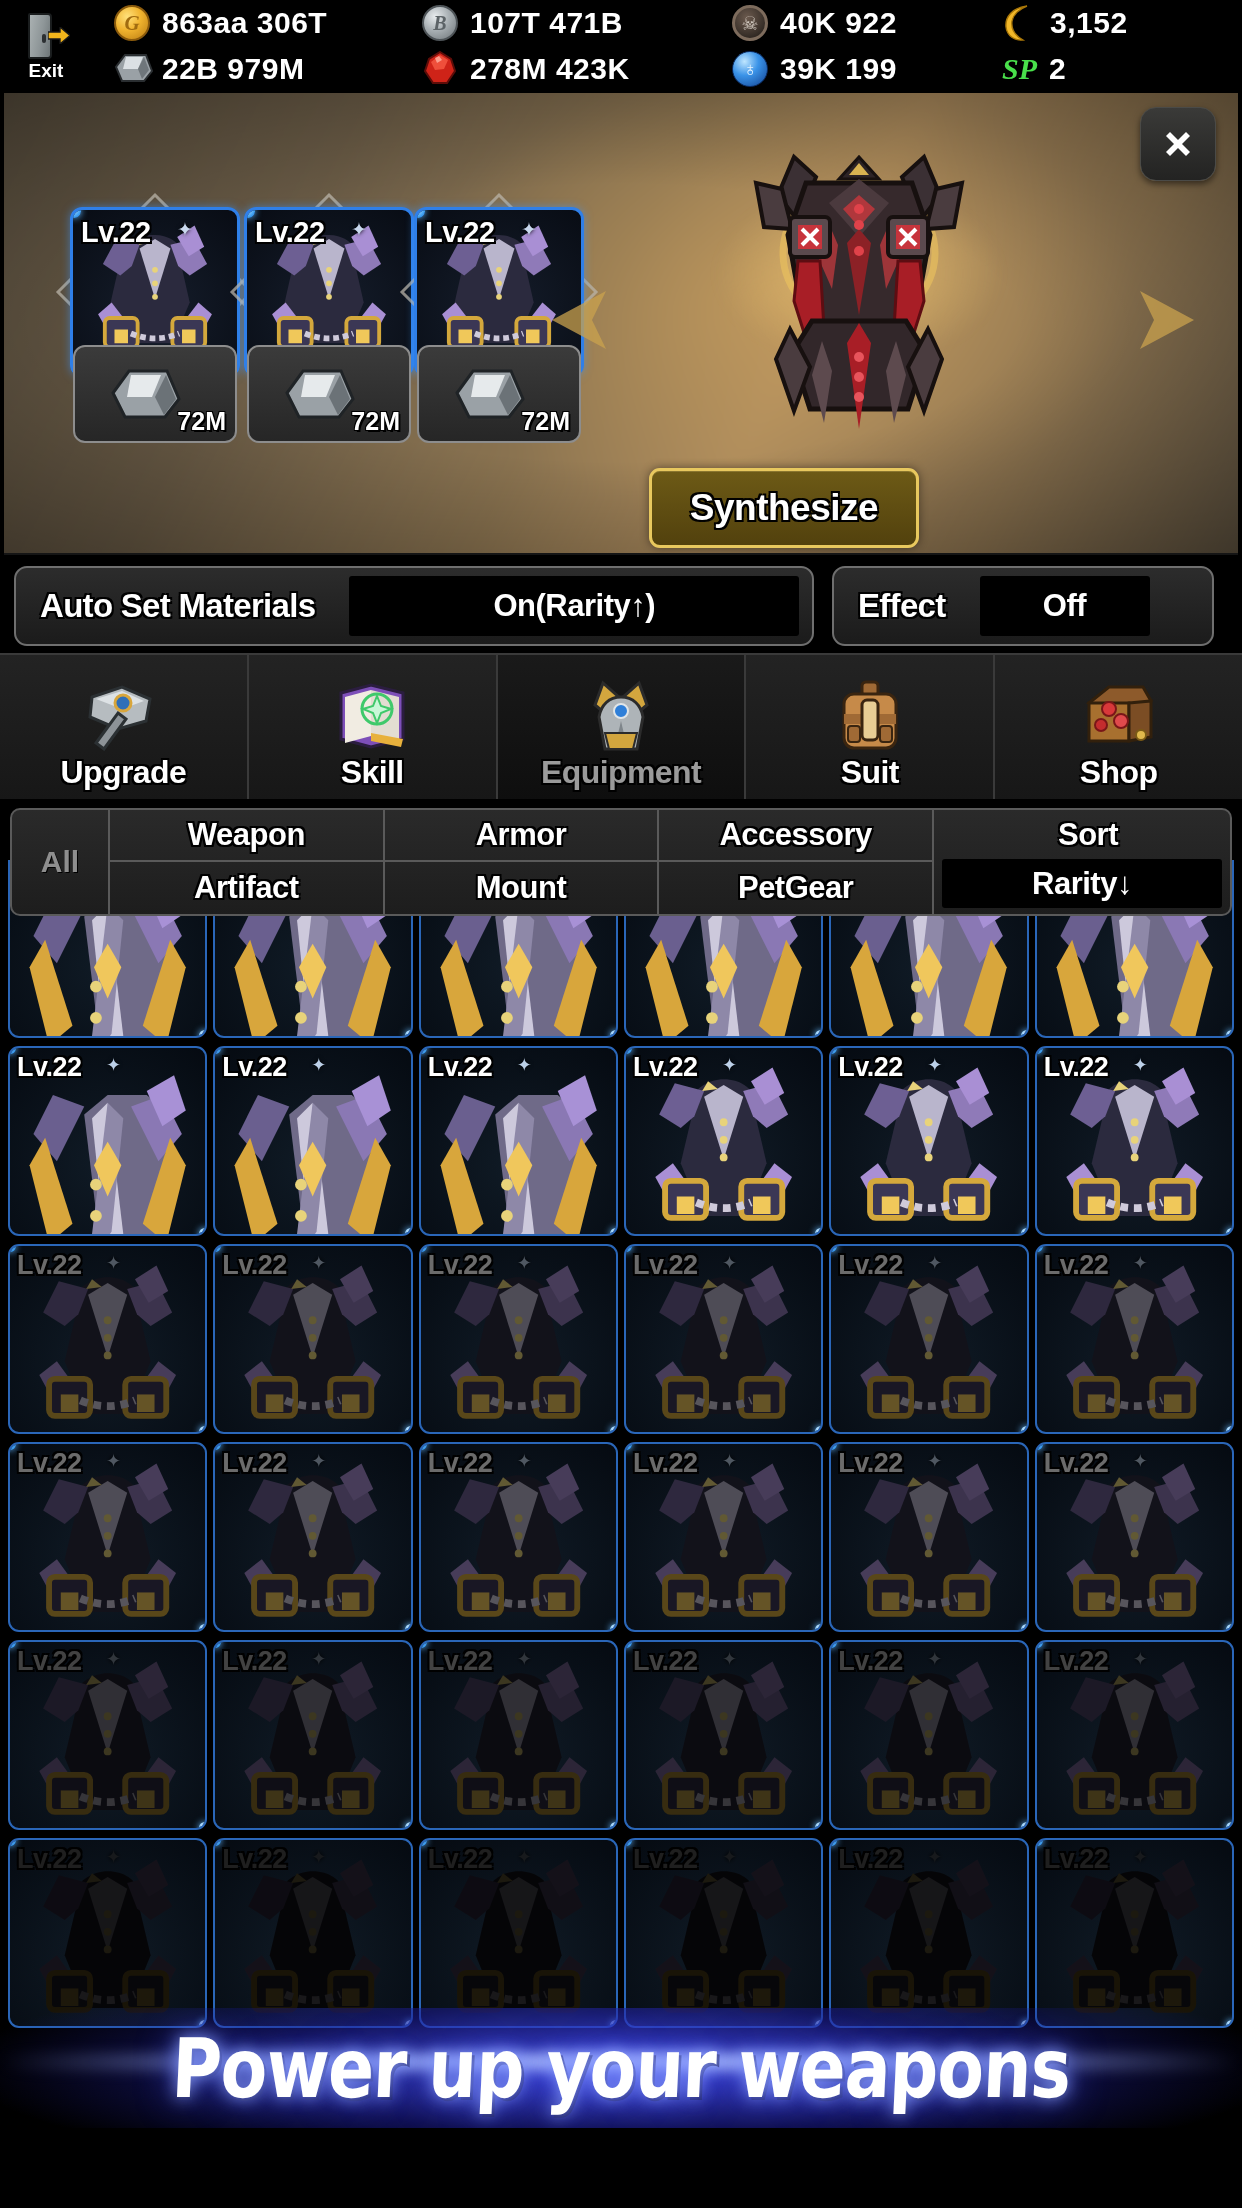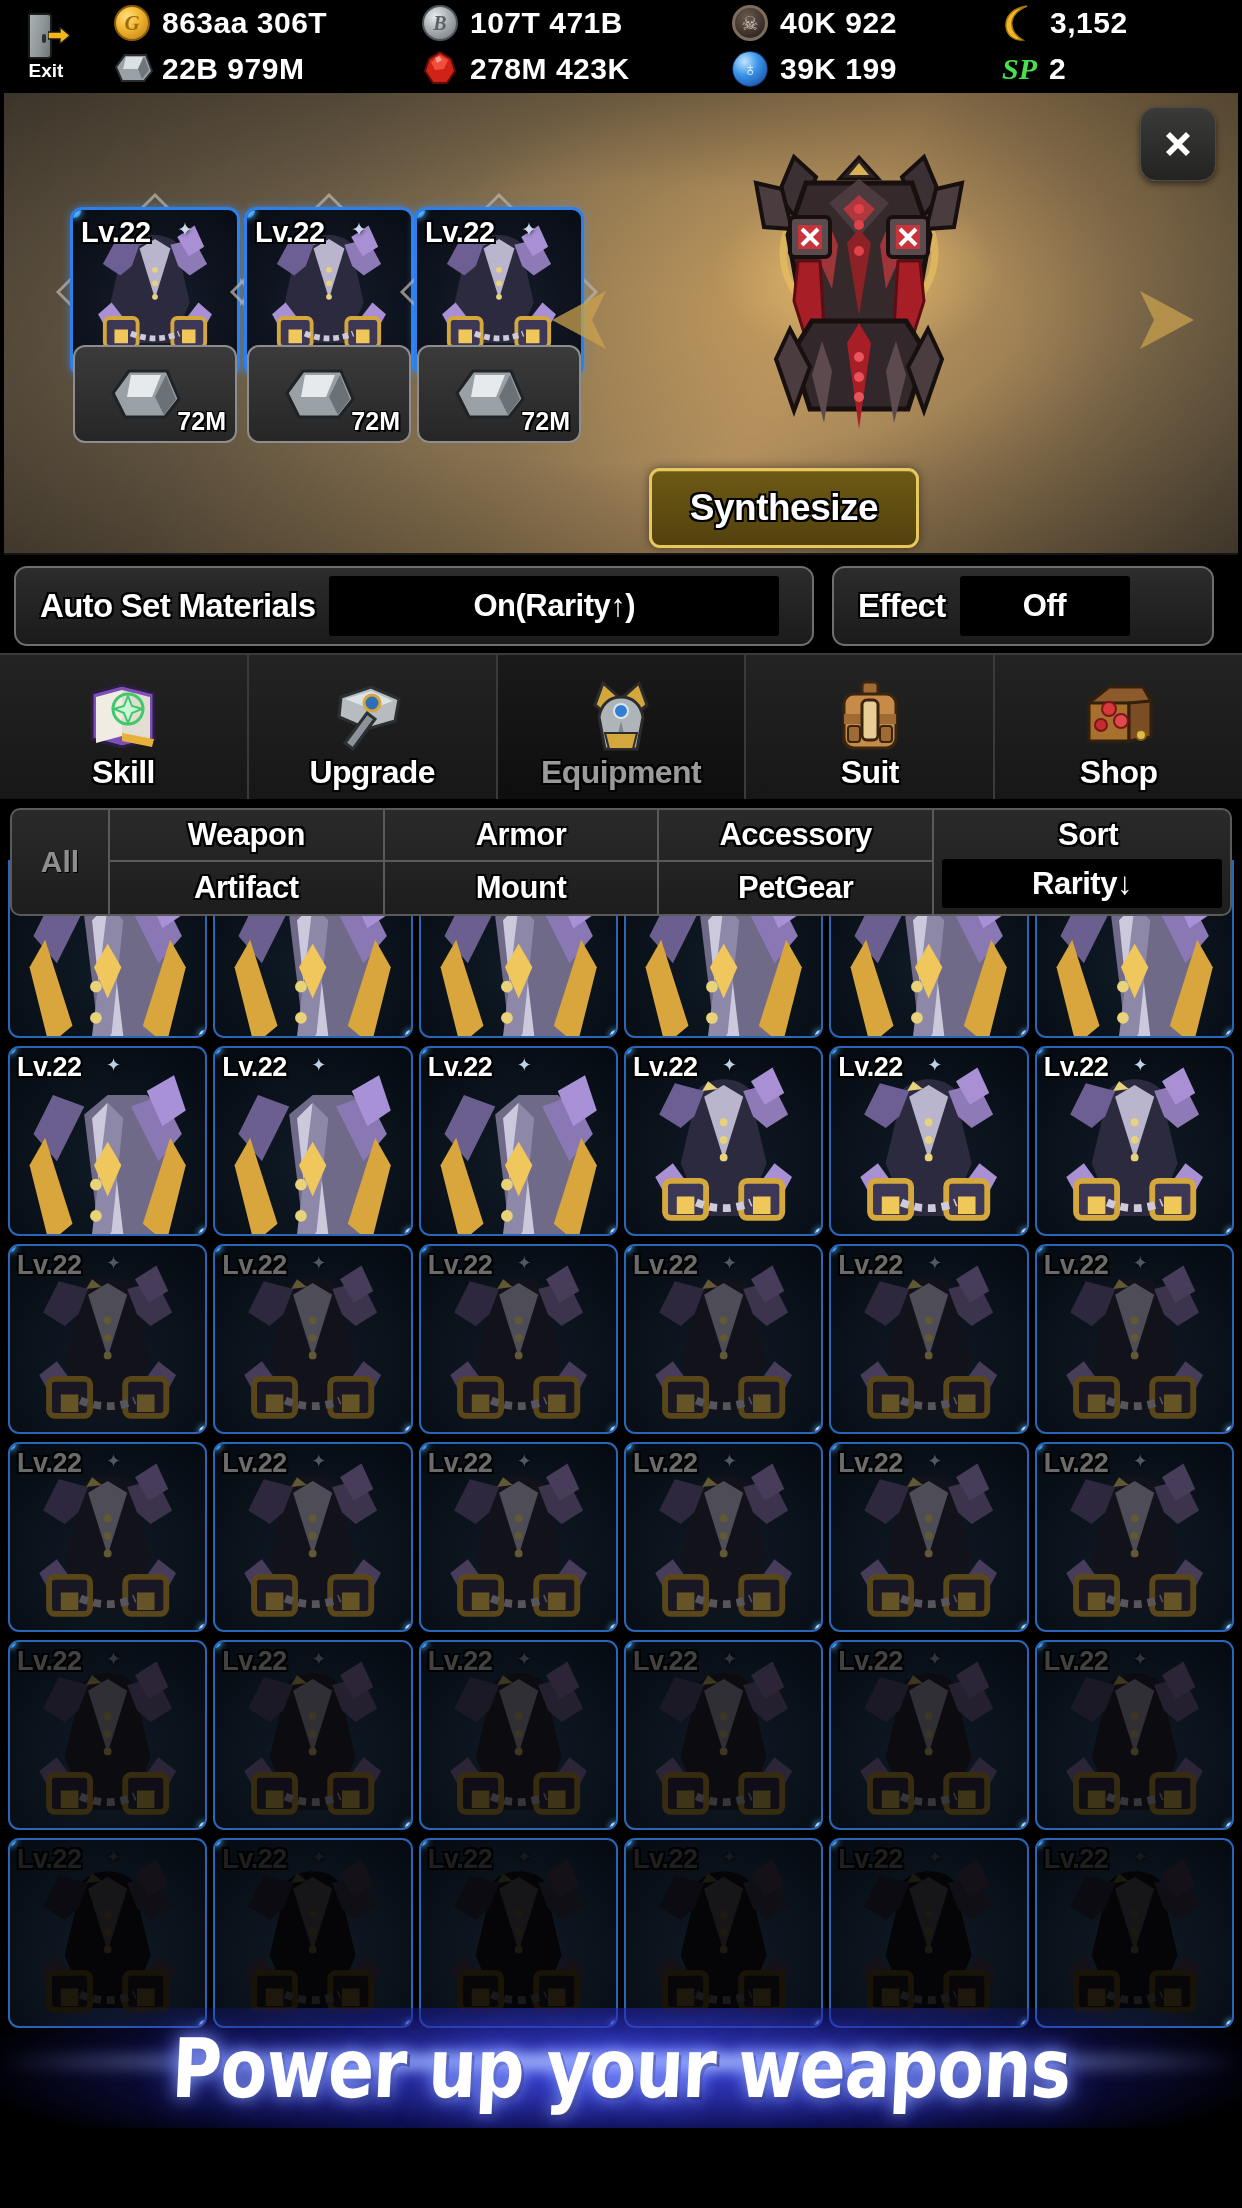--- a/index.html
+++ b/index.html
@@ -137,21 +137,21 @@
   .set-pill { height:80px; border-radius:13px; display:flex; align-items:center;
     background:linear-gradient(180deg,#2c2c2c 0%,#1b1b1b 100%);
     border:2px solid #6f6f6f; padding:0 6px;text-align:center; }
   .set-pill.p1 { width:800px; } .set-pill.p2 { width:382px; }
   .set-label { font-size:33px; font-weight:bold; color:#fff; letter-spacing:-.7px;
     padding:0 14px 0 18px;
     text-shadow:2px 2px 0 #000,-2px 2px 0 #000,2px -2px 0 #000,-2px -2px 0 #000; }
   .set-val { height:60px; background:#000; border-radius:3px; display:flex;
     align-items:center; justify-content:center; font-size:31px; font-weight:bold;
     color:#fff; letter-spacing:-.5px;
-    text-shadow:2px 2px 0 #000,-1px -1px 0 #000; }
+    text-shadow:2px 2px 0 #000,-1px -1px 0 #000;margin-left:20px; }
   .set-val.v1 { width:450px; } .set-val.v2 { width:170px; }
 
   
   .navtabs { position:absolute; left:0; top:653px; width:1242px; height:148px;
     display:flex; background:#1b1b1b; border-top:2px solid #3a3a3a;
     border-bottom:2px solid #000; }
   .navtab { flex:1 1 0; position:relative; display:flex; flex-direction:column;
     align-items:center; justify-content:flex-end; padding-bottom:8px;
     border-right:2px solid #3a3a3a; background:linear-gradient(180deg,#232323,#171717); }
   .navtab:last-child { border-right:none; }
@@ -493,42 +493,42 @@
     </div>
     <div class="set-pill p2">
       <div class="set-label">Effect</div>
       <div class="set-val v2">Off</div>
     </div>
   </div>
 
   <div class="navtabs">
     <div class="navtab">
       <div class="navtab-ico">
+        <svg width="82" height="72" viewBox="0 0 82 72">
+          <path d="M10 18l30-10 28 12-4 22-28 8-28-12z" fill="#b6bcc0" stroke="#2b3033" stroke-width="3"></path>
+          <path d="M14 20l26-8 22 10-22 8z" fill="#dde2e5"></path>
+          <circle cx="41" cy="24" r="8" fill="#2f6fb8" stroke="#d8a63c" stroke-width="3"></circle>
+          <path d="M36 34l8 6-22 30-8-6z" fill="#8d9398" stroke="#2b3033" stroke-width="3"></path>
+        </svg>
+      </div>
+      <div class="navtab-lbl">Upgrade</div>
+    </div>
+
+    <div class="navtab">
+      <div class="navtab-ico">
         <svg width="78" height="72" viewBox="0 0 78 72">
           <path d="M8 14l30-8 32 8v46l-32 8-30-8z" fill="#7d4fb8" stroke="#2b1d3f" stroke-width="3"></path>
           <path d="M12 18l26-7v46l-26 7z" fill="#f1ece2"></path>
           <path d="M66 18l-28-7v46l28 7z" fill="#e3ddd2"></path>
           <circle cx="44" cy="30" r="15" fill="none" stroke="#3fc96b" stroke-width="3"></circle>
           <path d="M44 17l4 10 10 3-10 4-4 10-4-10-10-4 10-3z" fill="#c9f7d8" stroke="#3fc96b" stroke-width="2"></path>
           <path d="M38 62l30 6 2-8-32-6z" fill="#e8b13c"></path>
         </svg>
       </div>
       <div class="navtab-lbl">Skill</div>
-    </div>
-
-    <div class="navtab">
-      <div class="navtab-ico">
-        <svg width="82" height="72" viewBox="0 0 82 72">
-          <path d="M10 18l30-10 28 12-4 22-28 8-28-12z" fill="#b6bcc0" stroke="#2b3033" stroke-width="3"></path>
-          <path d="M14 20l26-8 22 10-22 8z" fill="#dde2e5"></path>
-          <circle cx="41" cy="24" r="8" fill="#2f6fb8" stroke="#d8a63c" stroke-width="3"></circle>
-          <path d="M36 34l8 6-22 30-8-6z" fill="#8d9398" stroke="#2b3033" stroke-width="3"></path>
-        </svg>
-      </div>
-      <div class="navtab-lbl">Upgrade</div>
     </div>
 
     <div class="navtab active">
       <div class="navtab-ico">
         <svg width="80" height="76" viewBox="0 0 80 76">
           <path d="M22 6l-8 22 12 10 14-16z" fill="#d3a63e" stroke="#2b2b2b" stroke-width="3"></path>
           <path d="M58 6l8 22-12 10-14-16z" fill="#d3a63e" stroke="#2b2b2b" stroke-width="3"></path>
           <path d="M40 20c12 0 20 8 22 20l-6 32H24l-6-32c2-12 10-20 22-20z" fill="#aeb4b8" stroke="#2b2b2b" stroke-width="3"></path>
           <circle cx="40" cy="34" r="7" fill="#2f7fd8" stroke="#e0e5e8" stroke-width="2"></circle>
           <path d="M40 44l-6 26h12z" fill="#7f868b"></path>

